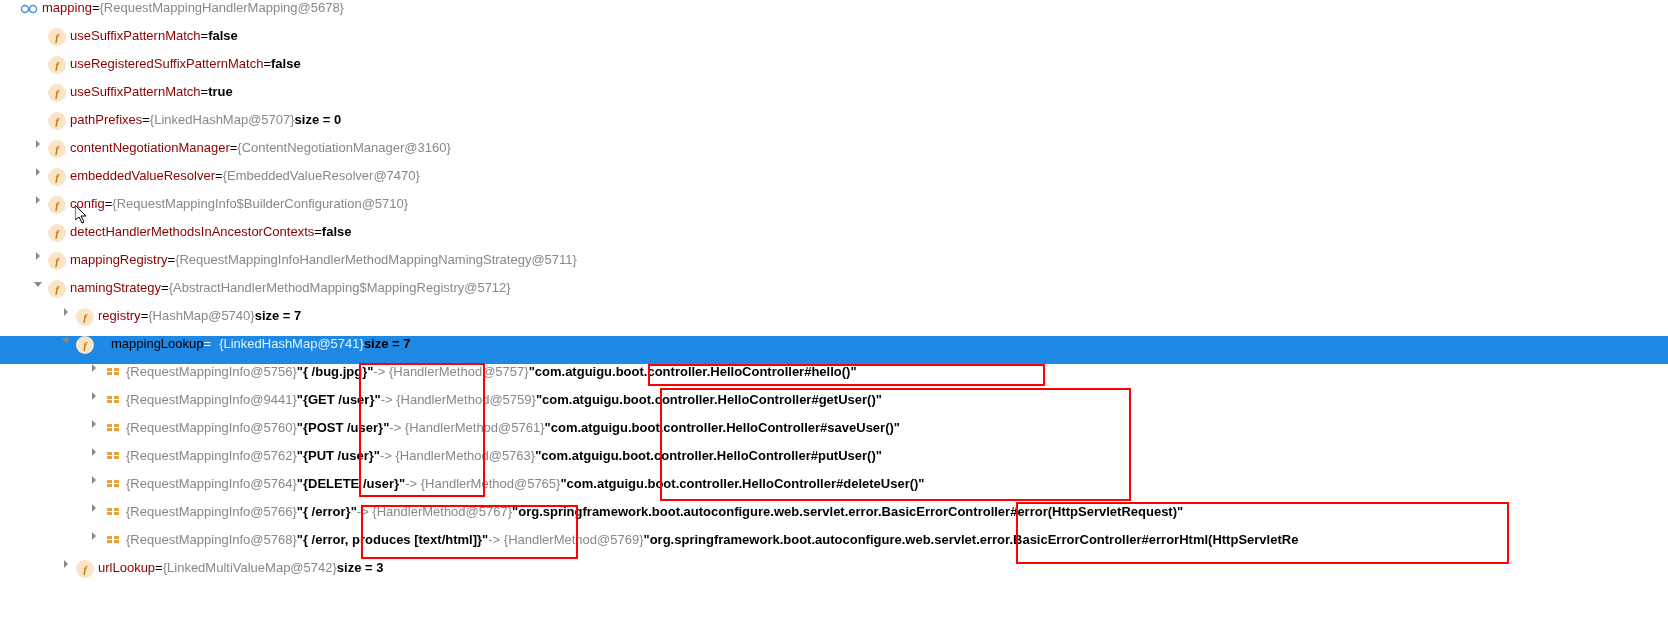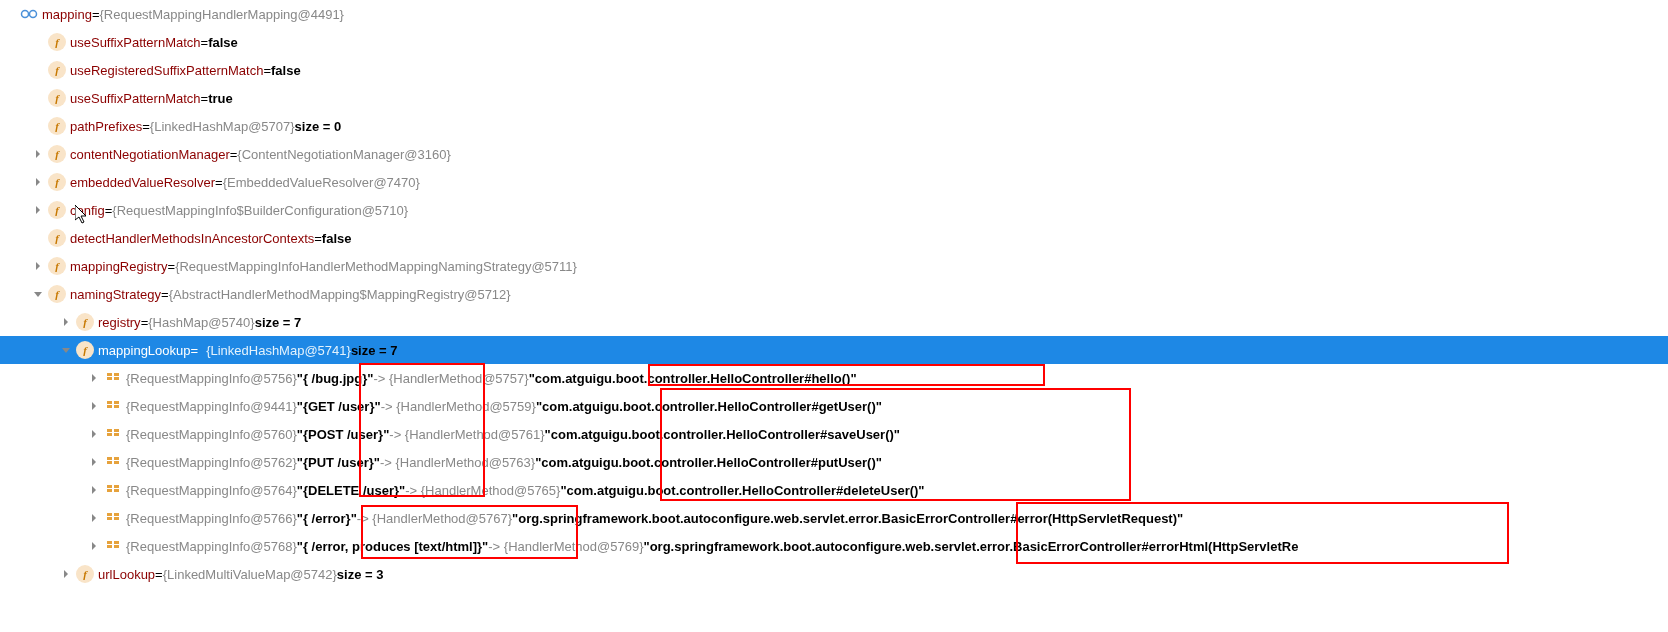--- a/index.html
+++ b/index.html
@@ -1,19 +1,19 @@
 <!DOCTYPE html>
 <html><head>
 <meta charset="utf-8">
 <style>
   * { margin: 0; padding: 0; box-sizing: border-box; }
   body { font-family: "Segoe UI", Arial, sans-serif; font-size: 13px; background: #fff; color: #000; white-space: nowrap; overflow: hidden; width: 1668px; }
-  .row { height: 28px; display: flex; align-items: center; position: relative; }
+  .row { height: 28px; display: flex; align-items: flex-start; position: relative; }
   .row.selected { background: #1e88e5; }
-  .row.selected .name { color: #ffffff; }
+  .row.selected .name { color: #000000; margin-left: 13px; }
   .row.selected .eq { color: #fff; }
   .row.selected .grey { color: #e3f2fd; margin-left: 8px; }
   .arrow { width: 20px; display: inline-flex; justify-content: center; align-items: center; color: #888; font-size: 10px; cursor: pointer; flex-shrink: 0; }
   .arrow.empty { visibility: hidden; }
   .ind { display: inline-block; flex-shrink: 0; }
   .icon { width: 18px; height: 18px; display: inline-flex; justify-content: center; align-items: center; flex-shrink: 0; margin-right: 4px; }
   .icon-f { background: #f9e4c8; border-radius: 50%; color: #c77800; font-weight: bold; font-size: 11px; font-style: italic; font-family: Georgia, serif; }
   .icon-glasses { color: #4a90d9; font-size: 14px; }
   .icon-kv { color: #e6a23c; font-size: 12px; }
   .name { color: #8b0000; }
@@ -31,21 +31,21 @@
       <span class="arrow empty"> </span>
       <span class="icon icon-glasses">
         <svg width="18" height="12" viewBox="0 0 18 12">
           <circle cx="5" cy="6" r="3.5" fill="none" stroke="#4a90d9" stroke-width="1.5"></circle>
           <circle cx="13" cy="6" r="3.5" fill="none" stroke="#4a90d9" stroke-width="1.5"></circle>
           <line x1="8.5" y1="6" x2="9.5" y2="6" stroke="#4a90d9" stroke-width="1.5"></line>
         </svg>
       </span>
       <span class="name">mapping</span>
       <span class="eq"> = </span>
-      <span class="grey">{RequestMappingHandlerMapping@4491}</span>
+      <span class="grey">{RequestMappingHandlerMapping@5678}</span>
     </div>
     <div class="row">
       <span class="ind" style="width: 28px;"></span>
       <span class="arrow empty"> </span>
       <span class="icon icon-f">f</span>
       <span class="name">useSuffixPatternMatch</span>
       <span class="eq"> = </span>
       <span class="val">false</span>
     </div>
     <div class="row">

